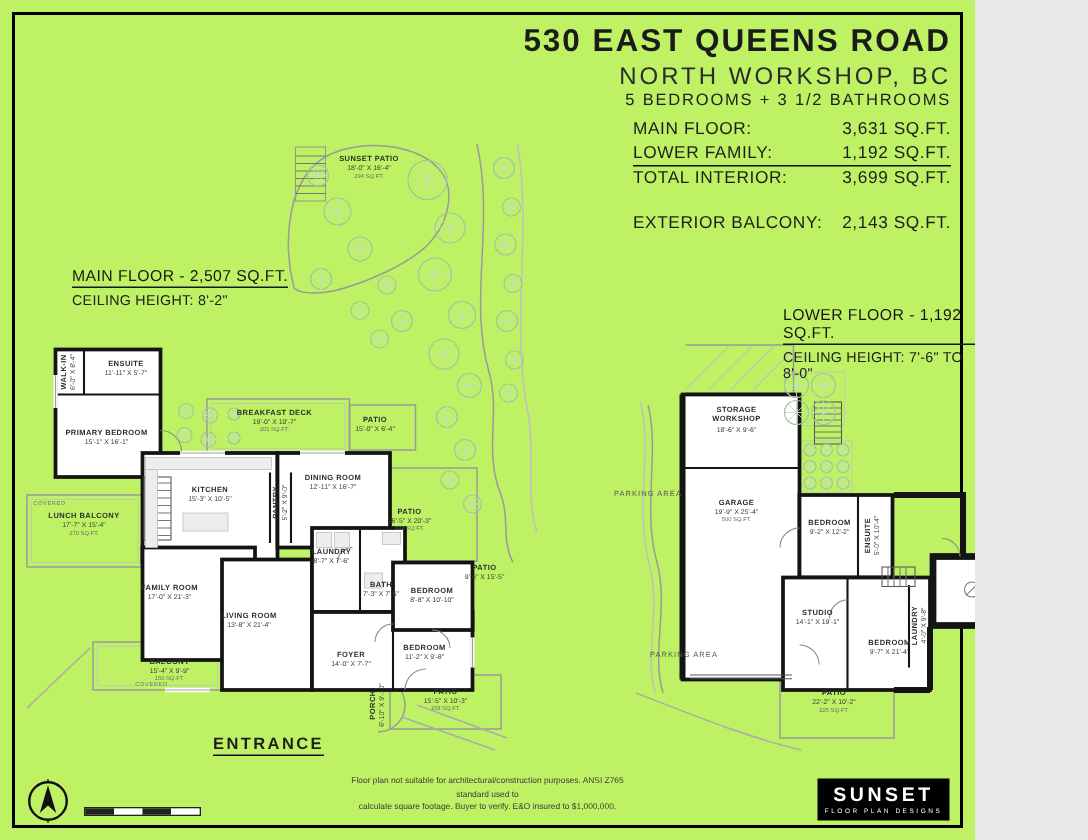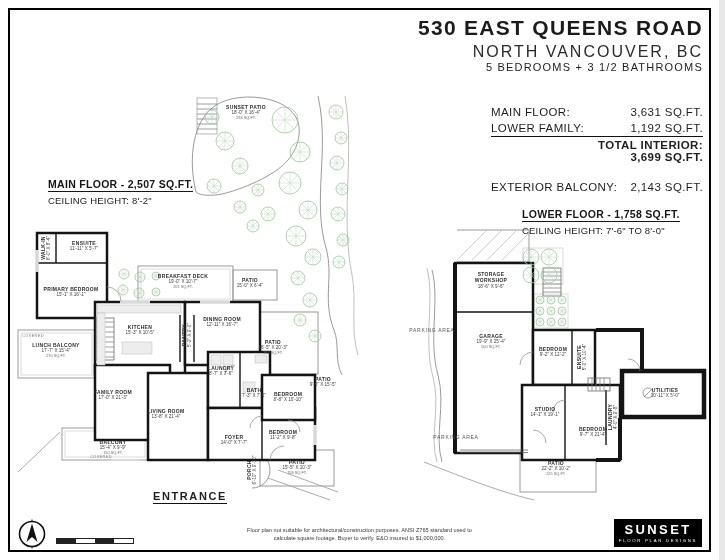--- a/index.html
+++ b/index.html
@@ -1,41 +1,41 @@
 <!DOCTYPE html>
 <html><head>
 <meta charset="utf-8">
 <style>
   html,body{margin:0;padding:0;background:#e8e8e8;}
-  #page{position:relative;width:719px;height:560px;background:#ffffff;overflow:hidden;
+  #page{position:relative;width:650px;height:560px;background:#bef264;overflow:hidden;
         font-family:"Liberation Sans",sans-serif;color:#1e1e1e;}
   #frame{position:absolute;left:8px;top:8px;right:8px;bottom:8px;border:2px solid #000;}
   #plan-svg{position:absolute;left:0;top:0;pointer-events:none;}
 
   
   .title-block{position:absolute;top:16px;right:16px;width:430px;text-align:right;}
   .title{font-size:21px;font-weight:700;letter-spacing:1.3px;color:#1b1b1b;white-space:nowrap;}
   .subtitle{font-size:16px;font-weight:400;letter-spacing:2px;color:#2b2b2b;margin-top:3px;}
   .bedbath{font-size:11px;letter-spacing:1.2px;color:#222;}
-  .stats{margin-top:31px;width:212px;margin-left:auto;}
+  .stats{margin-top:5px;width:212px;margin-left:auto;}
   .stat-row{display:flex;justify-content:space-between;font-size:11.5px;letter-spacing:.4px;padding:2px 0;}
   .stat-row.underlined{border-bottom:1.5px solid #111;}
-  .stat-row.bold{font-weight:700;flex-direction:column;}
+  .stat-row.bold{font-weight:400;}
   .stats-gap{height:14px;}
 
   
   .floor-heading{position:absolute;}
-  .fh1{display:inline-block;font-size:10.5px;font-weight:700;letter-spacing:.3px;color:#161616;
+  .fh1{display:inline-block;font-size:10.5px;font-weight:400;letter-spacing:.3px;color:#161616;
        border-bottom:1.5px solid #161616;padding-bottom:1px;}
   .fh2{font-size:9.5px;color:#222;margin-top:3px;letter-spacing:.2px;}
   #main-heading{left:48px;top:174px;}
   #lower-heading{left:522px;top:204px;}
 
   
-  .entrance{position:absolute;left:153px;top:486px;width:104px;text-align:left;}
+  .entrance{position:absolute;left:127px;top:486px;width:104px;text-align:center;}
   .entrance span{display:inline-block;font-size:11px;font-weight:700;letter-spacing:1.6px;
        border-bottom:1.5px solid #111;padding-bottom:1px;}
 
   
   .labels-layer{position:absolute;left:0;top:0;width:725px;height:560px;}
   .room{position:absolute;transform:translate(-50%,-50%);display:flex;flex-direction:column;
         align-items:center;text-align:center;line-height:1.25;}
   .room.vert{transform:translate(-50%,-50%) rotate(-90deg);}
   .rname{font-size:5px;font-weight:700;letter-spacing:.3px;color:#2d2d2d;white-space:nowrap;}
   .rdims{font-size:4.6px;color:#3c3c3c;white-space:nowrap;}
@@ -476,21 +476,21 @@
           <line x1="558" y1="322" x2="566" y2="322" stroke="#c3dcc3" stroke-width="0.6"></line>
           <line x1="559.1715728752538" y1="319.1715728752538" x2="564.8284271247462" y2="324.8284271247462" stroke="#c3dcc3" stroke-width="0.6"></line>
           <line x1="562" y1="318" x2="562" y2="326" stroke="#c3dcc3" stroke-width="0.6"></line>
           <line x1="564.8284271247462" y1="319.1715728752538" x2="559.1715728752538" y2="324.8284271247462" stroke="#c3dcc3" stroke-width="0.6"></line>
         </g>
       </g>
   </svg>
 
   <div class="title-block">
     <div class="title">530 EAST QUEENS ROAD</div>
-    <div class="subtitle">NORTH VANCOUVER, BC</div>
+    <div class="subtitle">NORTH WORKSHOP, BC</div>
     <div class="bedbath">5 BEDROOMS + 3 1/2 BATHROOMS</div>
     <div class="stats">
       <div class="stat-row">
         <span>MAIN FLOOR:</span>
         <span>3,631 SQ.FT.</span>
       </div>
       <div class="stat-row underlined">
         <span>LOWER FAMILY:</span>
         <span>1,192 SQ.FT.</span>
       </div>
@@ -504,21 +504,21 @@
         <span>2,143 SQ.FT.</span>
       </div>
     </div>
   </div>
 
   <div class="floor-heading" id="main-heading">
     <div><span class="fh1">MAIN FLOOR - 2,507 SQ.FT.</span></div>
     <div class="fh2">CEILING HEIGHT: 8'-2"</div>
   </div>
   <div class="floor-heading" id="lower-heading">
-    <div><span class="fh1">LOWER FLOOR - 1,758 SQ.FT.</span></div>
+    <div><span class="fh1">LOWER FLOOR - 1,192 SQ.FT.</span></div>
     <div class="fh2">CEILING HEIGHT: 7'-6" TO 8'-0"</div>
   </div>
 
   <div class="entrance">
     <span>ENTRANCE</span>
   </div>
 
   <div class="labels-layer">
       <div class="room" style="left: 246px; top: 112px;">
         <span class="rname">SUNSET PATIO</span>

